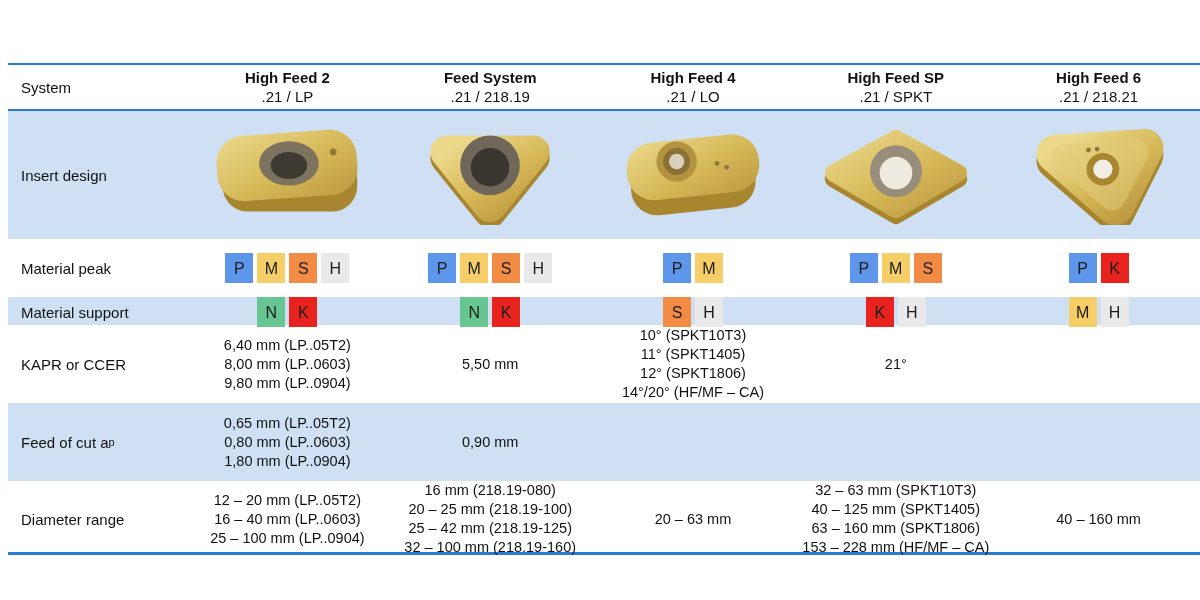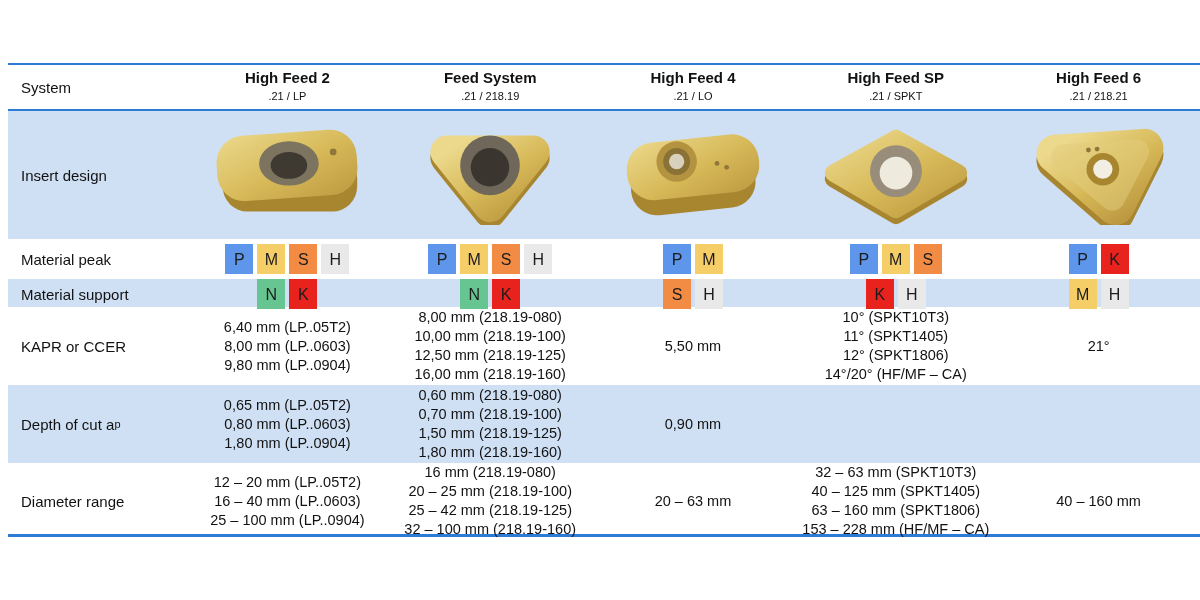--- a/index.html
+++ b/index.html
@@ -11,28 +11,28 @@
   html,body{width:1200px;height:600px;background:#ffffff;overflow:hidden;
     font-family:"Liberation Sans",sans-serif;color:var(--text);}
   .table-wrap{position:absolute;top:63px;left:8px;width:1192px;}
   .row{display:grid;grid-template-columns:178px repeat(5,1fr);}
   .cell{display:flex;align-items:center;justify-content:center;text-align:center;
     font-size:14.5px;line-height:19px;}
   .label-cell{justify-content:flex-start;text-align:center;padding-left:13px;
     font-weight:normal;font-size:15px;}
   .row-header{height:48px;border-top:2px solid var(--accent);border-bottom:2px solid var(--accent);background:#fff;}
   .row-insert{height:128px;background:var(--row-blue);}
-  .row-peak{height:40px;background:#fff;}
+  .row-peak{height:58px;background:#fff;}
   .row-support{height:28px;background:var(--row-blue);}
   .row-kapr{height:78px;background:#fff;}
   .row-depth{height:78px;background:var(--row-blue);}
   .row-diameter{height:74px;background:#fff;border-bottom:3px solid var(--accent);}
   .sys-head{display:flex;flex-direction:column;align-items:center;justify-content:center;}
   .sys-name{font-weight:bold;font-size:15px;line-height:19px;}
-  .sys-code{font-size:11px;line-height:19px;}
+  .sys-code{font-size:15px;line-height:19px;}
   .multiline{white-space:pre-line;}
   .badges{display:flex;align-items:center;justify-content:center;}
   .badge{width:28px;height:30px;margin:0 2px;display:flex;align-items:center;
     justify-content:center;font-size:16px;color:#1c1c1c;background:#e9e9e9;}
   .insert-svg{height:100px;width:186px;}
   sub{font-size:11px;}
 </style>
 </head>
 <body>
 
@@ -174,44 +174,36 @@
       <span class="badge" style="background: rgb(246, 206, 104);">M</span>
       <span class="badge" style="background: rgb(233, 233, 233);">H</span>
     </div>
   </div>
 
   <div class="row row-kapr">
     <div class="cell label-cell">KAPR or CCER</div>
     <div class="cell multiline">6,40 mm (LP..05T2)
 8,00 mm (LP..0603)
 9,80 mm (LP..0904)</div>
-    <div class="cell multiline">8,00 mm (218.19-080)
-10,00 mm (218.19-100)
-12,50 mm (218.19-125)
-16,00 mm (218.19-160)</div>
     <div class="cell multiline">5,50 mm</div>
     <div class="cell multiline">10° (SPKT10T3)
 11° (SPKT1405)
 12° (SPKT1806)
 14°/20° (HF/MF – CA)</div>
     <div class="cell multiline">21°</div>
   </div>
 
   <div class="row row-depth">
     <div class="cell label-cell">
-      <span>Depth of cut a</span>
+      <span>Feed of cut a</span>
         <sub>p</sub>
     </div>
     <div class="cell multiline">0,65 mm (LP..05T2)
 0,80 mm (LP..0603)
 1,80 mm (LP..0904)</div>
-    <div class="cell multiline">0,60 mm (218.19-080)
-0,70 mm (218.19-100)
-1,50 mm (218.19-125)
-1,80 mm (218.19-160)</div>
     <div class="cell multiline">0,90 mm</div>
   </div>
 
   <div class="row row-diameter">
     <div class="cell label-cell">Diameter range</div>
     <div class="cell multiline">12 – 20 mm (LP..05T2)
 16 – 40 mm (LP..0603)
 25 – 100 mm (LP..0904)</div>
     <div class="cell multiline">16 mm (218.19-080)
 20 – 25 mm (218.19-100)

